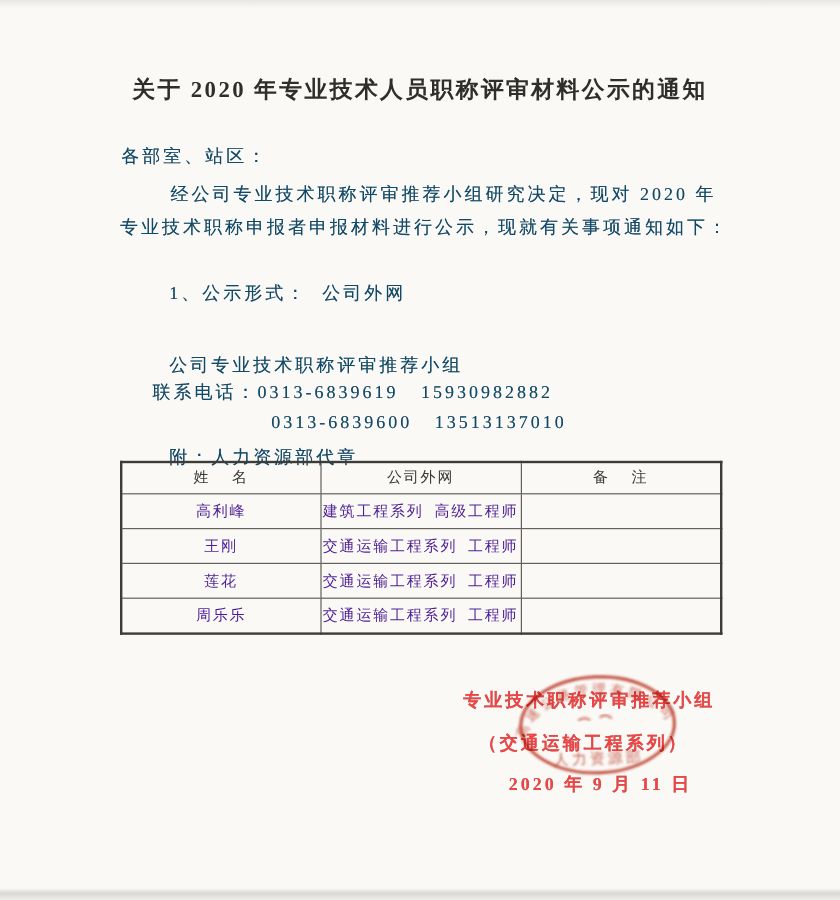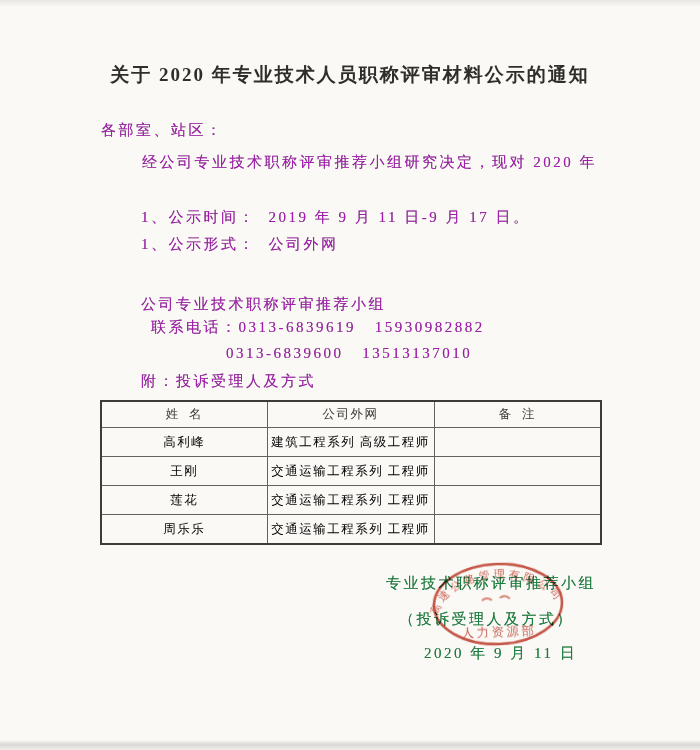--- a/index.html
+++ b/index.html
@@ -23,72 +23,74 @@
     background:linear-gradient(to bottom,rgba(250,249,245,0),#d9d8d4 45%,#efeeea);
   }
   .title{
     position:absolute;top:62px;left:0;width:700px;
     margin:0;text-align:center;
     font-size:19px;font-weight:bold;color:#2f2e2a;
     letter-spacing:2px;white-space:pre;
   }
   .line{
     position:absolute;
-    font-size:15px;color:#a21caf;
+    font-size:15px;color:#0c4a6e;
     letter-spacing:2.5px;white-space:pre;
     text-shadow:0 0 .5px rgba(70,68,62,.55);
   }
   .doc-table{
-    position:absolute;top:400px;left:100px;
+    position:absolute;top:384px;left:100px;
     width:500px;border-collapse:collapse;table-layout:fixed;
     background:transparent;
+    font-family:Liberation Mono, monospace;
   }
   .doc-table th,.doc-table td{
     border:1px solid #63625d;
-    font-size:12.5px;color:#000000;
+    font-size:12.5px;color:#4c1d95;
     letter-spacing:1.5px;text-align:center;
     font-weight:normal;white-space:pre;
     padding:0;
   }
   .doc-table{border:2px solid #3d3c38;}
   .doc-table th{height:25px;color:#3a3934;}
   .doc-table td{height:28px;}
   .sig-line{
     position:absolute;
-    font-size:15px;color:#15803d;
+    font-size:15px;color:#ef4444;
     letter-spacing:2.5px;white-space:pre;
     text-shadow:0 0 .5px rgba(70,68,62,.5);
+    font-weight:bold;
   }
   .stamp{
     position:absolute;left:424px;top:556px;
     width:150px;height:96px;
     mix-blend-mode:multiply;opacity:.92;
     pointer-events:none;
   }
 </style>
 </head>
 <body>
 
 <div class="scan">
   <div class="edge-top"></div>
 
   <h1 class="title">关于 2020 年专业技术人员职称评审材料公示的通知</h1>
 
   <div class="line" style="top:121px;left:101px">各部室、站区：</div>
 
   <div class="line" style="top:153px;left:142px">经公司专业技术职称评审推荐小组研究决定，现对 2020 年</div>
+  <div class="line" style="top:180px;left:100px">专业技术职称申报者申报材料进行公示，现就有关事项通知如下：</div>
 
-  <div class="line" style="top:208px;left:141px">1、公示时间：  2019 年 9 月 11 日-9 月 17 日。</div>
   <div class="line" style="top:235px;left:141px">1、公示形式：  公司外网</div>
 
   <div class="line" style="top:295px;left:141px">公司专业技术职称评审推荐小组</div>
-  <div class="line" style="top:318px;left:151px">联系电话：0313-6839619   15930982882</div>
+  <div class="line" style="top:318px;left:127px">联系电话：0313-6839619   15930982882</div>
   <div class="line" style="top:345px;left:226px">0313-6839600   13513137010</div>
 
-  <div class="line" style="top:372px;left:141px">附：投诉受理人及方式</div>
+  <div class="line" style="top:372px;left:141px">附：人力资源部代章</div>
 
   <table class="doc-table">
     <colgroup>
         <col style="width:166px">
         <col style="width:167px">
         <col style="width:167px">
       </colgroup>
     <thead>
       <tr>
         <th>姓  名</th>
@@ -114,21 +116,21 @@
       </tr>
       <tr>
         <td>周乐乐</td>
         <td>交通运输工程系列 工程师</td>
         <td></td>
       </tr>
     </tbody>
   </table>
 
   <div class="sig-line" style="top:574px;left:386px">专业技术职称评审推荐小组</div>
-  <div class="sig-line" style="top:610px;left:399px">（投诉受理人及方式）</div>
+  <div class="sig-line" style="top:610px;left:399px">（交通运输工程系列）</div>
   <div class="sig-line" style="top:644px;left:424px">2020 年 9 月 11 日</div>
 
   <svg class="stamp" viewBox="0 0 150 96" xmlns="http://www.w3.org/2000/svg">
     <defs>
       <filter id="smudge">
           <feGaussianBlur stdDeviation="0.7"></feGaussianBlur>
         </filter>
       <path id="arcPath" d="M 14 62 A 61 38 0 0 1 136 58" fill="none"></path>
     </defs>
     <g transform="rotate(-2 75 48)">

